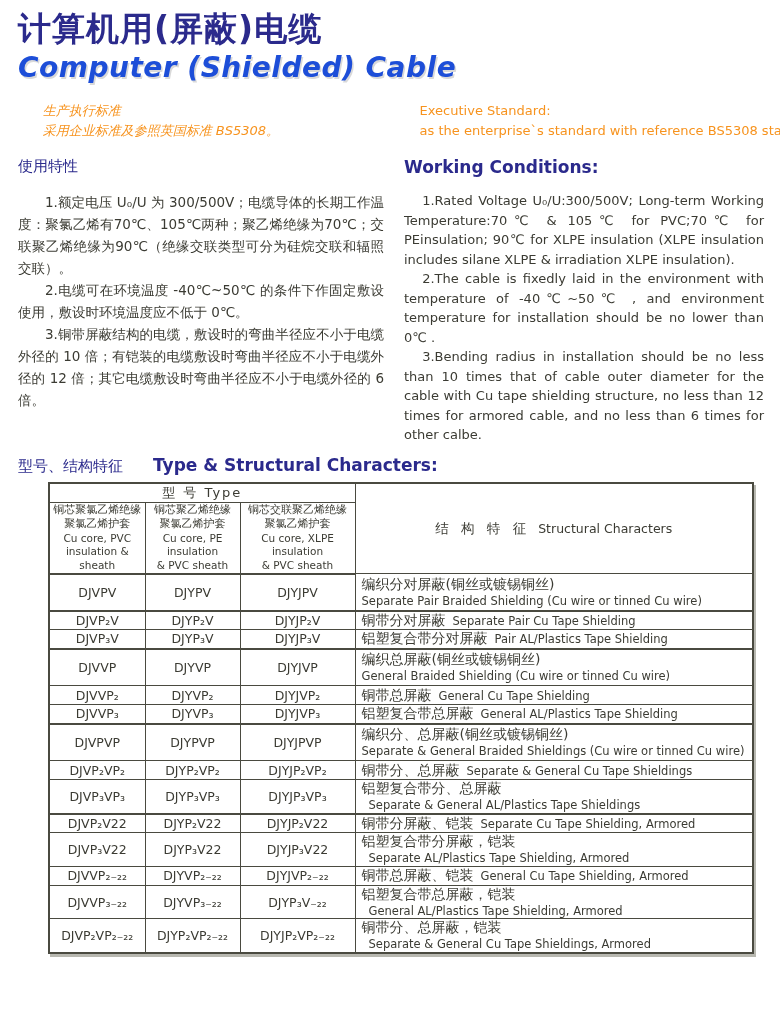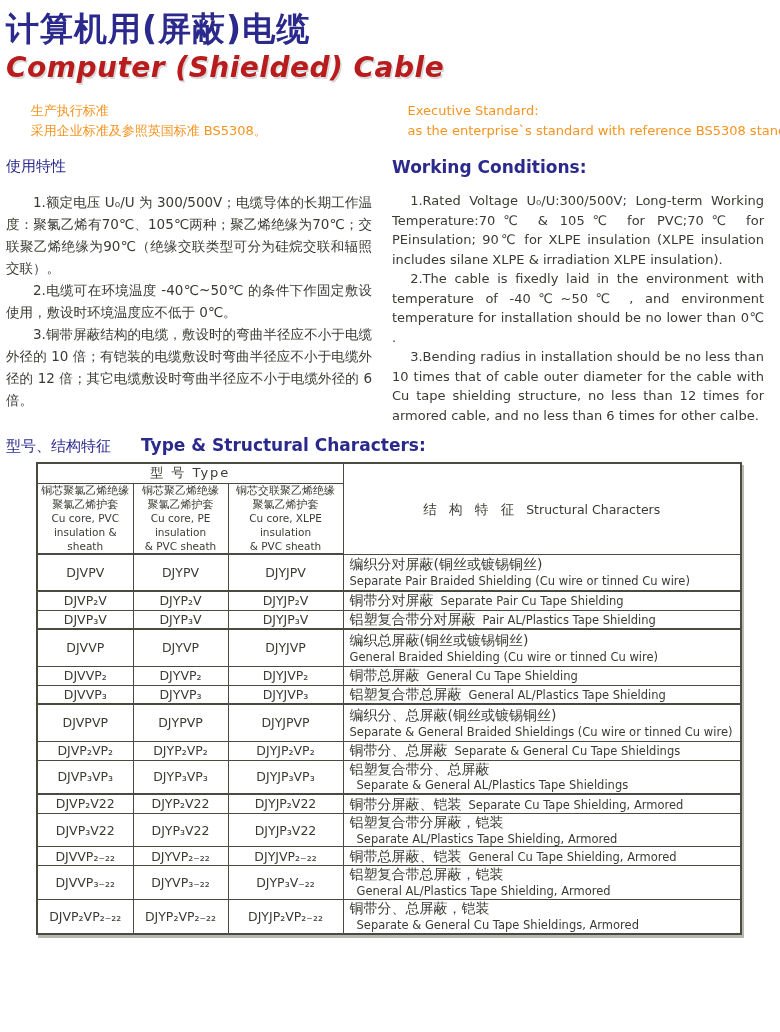--- a/index.html
+++ b/index.html
@@ -3,44 +3,44 @@
 <meta charset="utf-8">
 <style>
   * { margin:0; padding:0; box-sizing:border-box; }
   html,body { background:#ffffff; }
   body {
     width:780px; height:1032px;
     font-family:"DejaVu Sans","Liberation Sans",sans-serif;
     color:#3b3b33;
     overflow:hidden;
   }
-  .page { width:780px; height:1032px; padding:8px 16px 0 6px; }
+  .page { width:780px; height:1032px; padding:8px 16px 0 18px; }
 
   
   .title-zh {
     font-size:33px; font-weight:bold; color:#2b2a8c;
     letter-spacing:1px; line-height:1.25;
   }
   .title-en {
-    font-size:28px; font-weight:bold; font-style:italic; color:#b91c1c;
+    font-size:28px; font-weight:bold; font-style:italic; color:#1d4ed8;
     letter-spacing:0.5px; line-height:1.2; margin-top:2px;
     text-shadow:1.5px 1.5px 0 rgba(170,170,170,0.45);
   }
 
   
   .two-col { display:grid; grid-template-columns:366px 1fr; column-gap:20px; }
   .intro-row { margin-top:14px; }
   .zh-body { font-size:13.5px; line-height:1.62; text-align:justify; }
   .zh-body .indent { text-indent:2em; }
   .en-body { font-size:13px; line-height:1.55; text-align:justify; }
   .en-body .indent { text-indent:1.6em; }
 
   .standard-row { margin-top:16px; }
   .std { color:#f7931e; font-size:13px; line-height:1.55; }
-  .std-zh { padding-left:1.9em; }
+  .std-zh { padding-left:1.9em;font-style:italic; }
   .std-en { padding-left:1.2em; }
   .std div { white-space:nowrap; }
 
   .headings-row { margin-top:16px; }
   .h-zh { font-size:15px; font-weight:normal; color:#2b2a8c; }
   .h-en { font-size:17px; font-weight:bold; color:#2b2a8c; }
 
   .usage-row { margin-top:14px; }
   .usage-zh p { font-size:13.5px; line-height:1.63; text-align:justify; text-indent:2em; }
   .usage-en p { font-size:13px; line-height:1.5; text-align:justify; text-indent:1.4em; }

